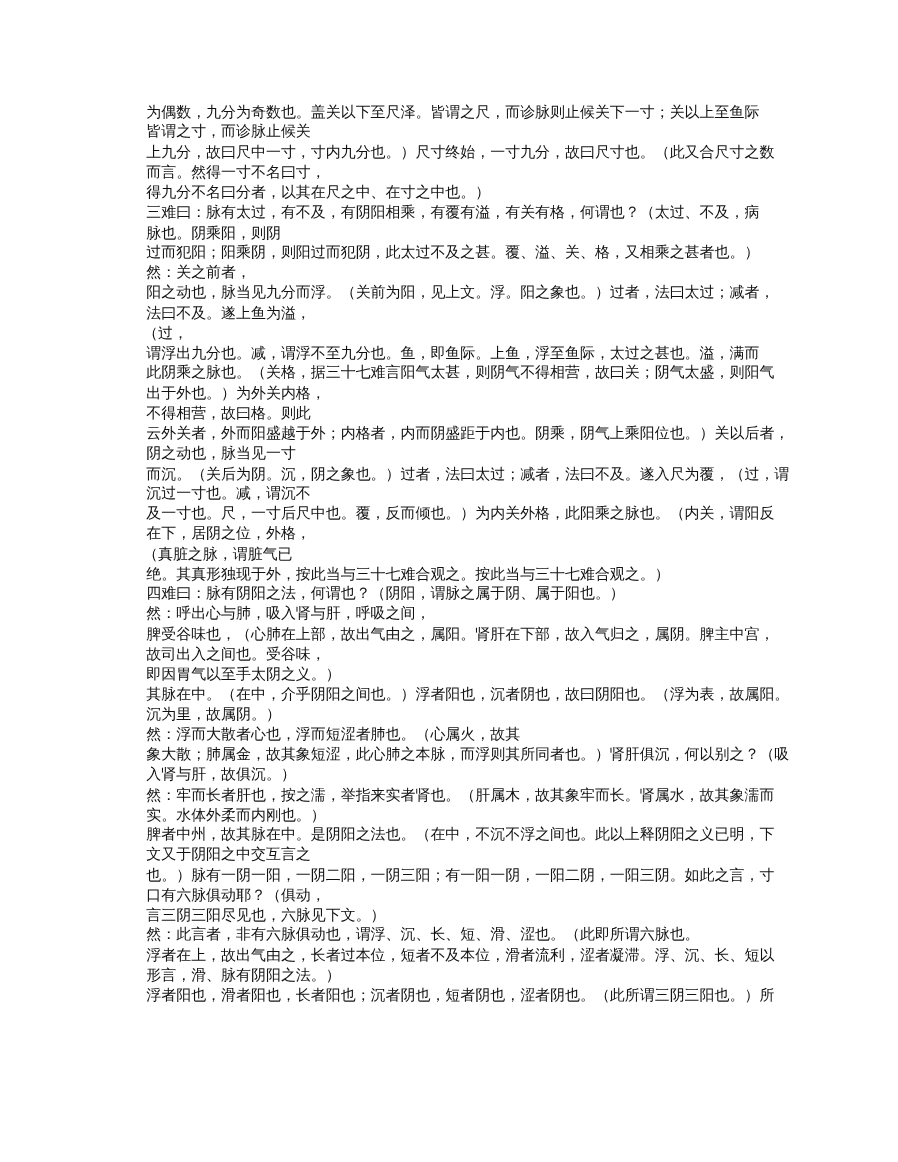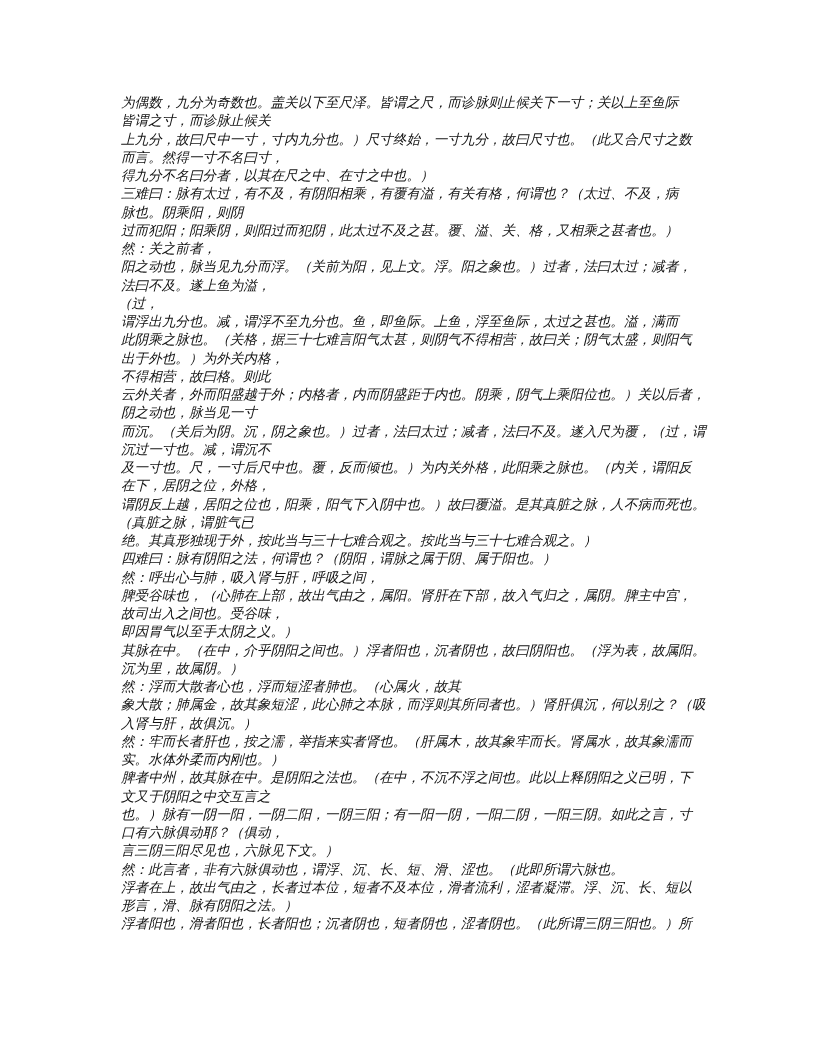--- a/index.html
+++ b/index.html
@@ -8,28 +8,27 @@
     background: #ffffff;
   }
   body {
     width: 816px;
     height: 1056px;
     position: relative;
     overflow: hidden;
   }
   .page {
     position: absolute;
-    left: 121px;
+    left: 133px;
     top: 93px;
     width: 580px;
     font-family: "DejaVu Serif", "Liberation Serif", serif;
     font-size: 13.6px;
     line-height: 18.25px;
     color: #111111;
-    font-style: italic;
   }
   .line {
     white-space: nowrap;
     height: 18.25px;
     overflow: visible;
   }
   .line.indent {
     text-indent: -3px;
   }
 </style>
@@ -52,21 +51,20 @@
   <div class="line">谓浮出九分也。减，谓浮不至九分也。鱼，即鱼际。上鱼，浮至鱼际，太过之甚也。溢，满而</div>
   <div class="line">此阴乘之脉也。（关格，据三十七难言阳气太甚，则阴气不得相营，故曰关；阴气太盛，则阳气</div>
   <div class="line">出于外也。）为外关内格，</div>
   <div class="line">不得相营，故曰格。则此</div>
   <div class="line">云外关者，外而阳盛越于外；内格者，内而阴盛距于内也。阴乘，阴气上乘阳位也。）关以后者，</div>
   <div class="line">阴之动也，脉当见一寸</div>
   <div class="line">而沉。（关后为阴。沉，阴之象也。）过者，法曰太过；减者，法曰不及。遂入尺为覆，（过，谓</div>
   <div class="line">沉过一寸也。减，谓沉不</div>
   <div class="line">及一寸也。尺，一寸后尺中也。覆，反而倾也。）为内关外格，此阳乘之脉也。（内关，谓阳反</div>
   <div class="line">在下，居阴之位，外格，</div>
-  <div class="line">谓阴反上越，居阳之位也，阳乘，阳气下入阴中也。）故曰覆溢。是其真脏之脉，人不病而死也。</div>
   <div class="line indent">（真脏之脉，谓脏气已</div>
   <div class="line">绝。其真形独现于外，按此当与三十七难合观之。按此当与三十七难合观之。）</div>
   <div class="line">四难曰：脉有阴阳之法，何谓也？（阴阳，谓脉之属于阴、属于阳也。）</div>
   <div class="line">然：呼出心与肺，吸入肾与肝，呼吸之间，</div>
   <div class="line">脾受谷味也，（心肺在上部，故出气由之，属阳。肾肝在下部，故入气归之，属阴。脾主中宫，</div>
   <div class="line">故司出入之间也。受谷味，</div>
   <div class="line">即因胃气以至手太阴之义。）</div>
   <div class="line">其脉在中。（在中，介乎阴阳之间也。）浮者阳也，沉者阴也，故曰阴阳也。（浮为表，故属阳。</div>
   <div class="line">沉为里，故属阴。）</div>
   <div class="line">然：浮而大散者心也，浮而短涩者肺也。（心属火，故其</div>

